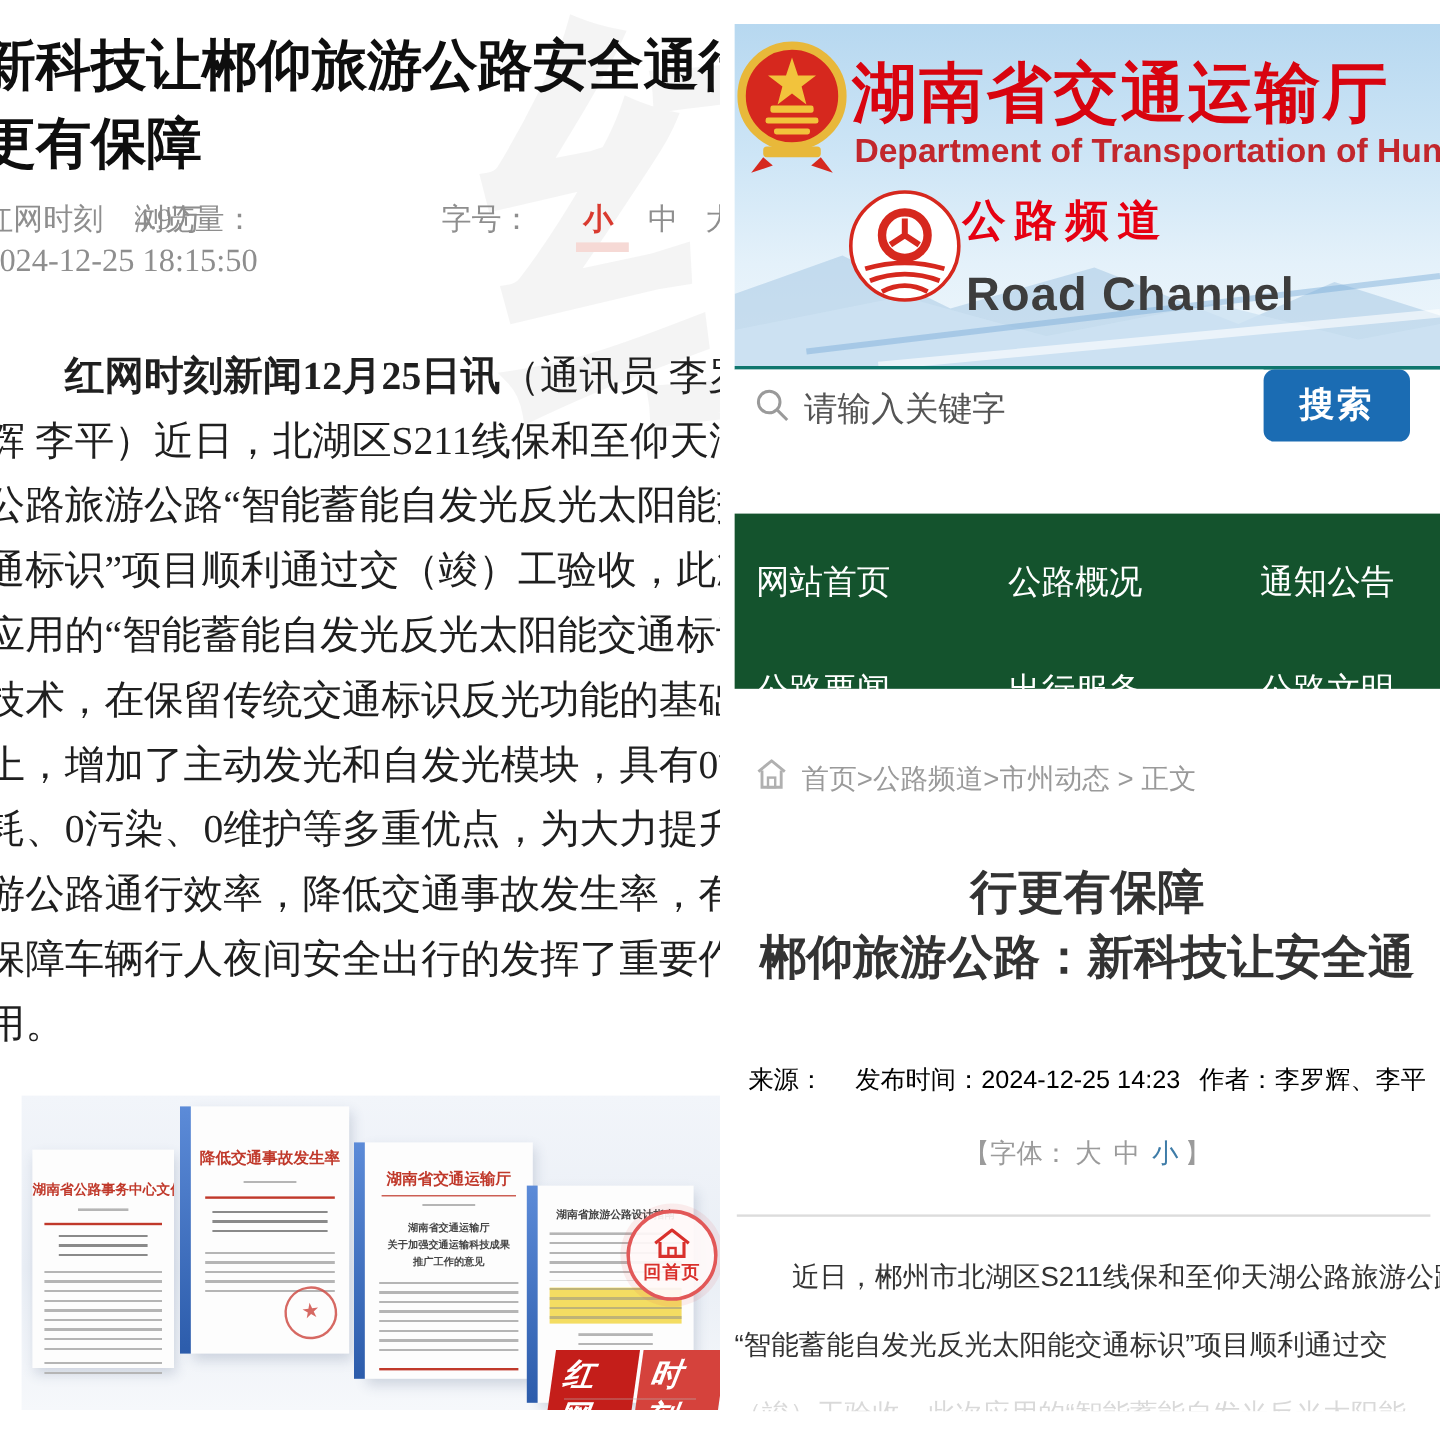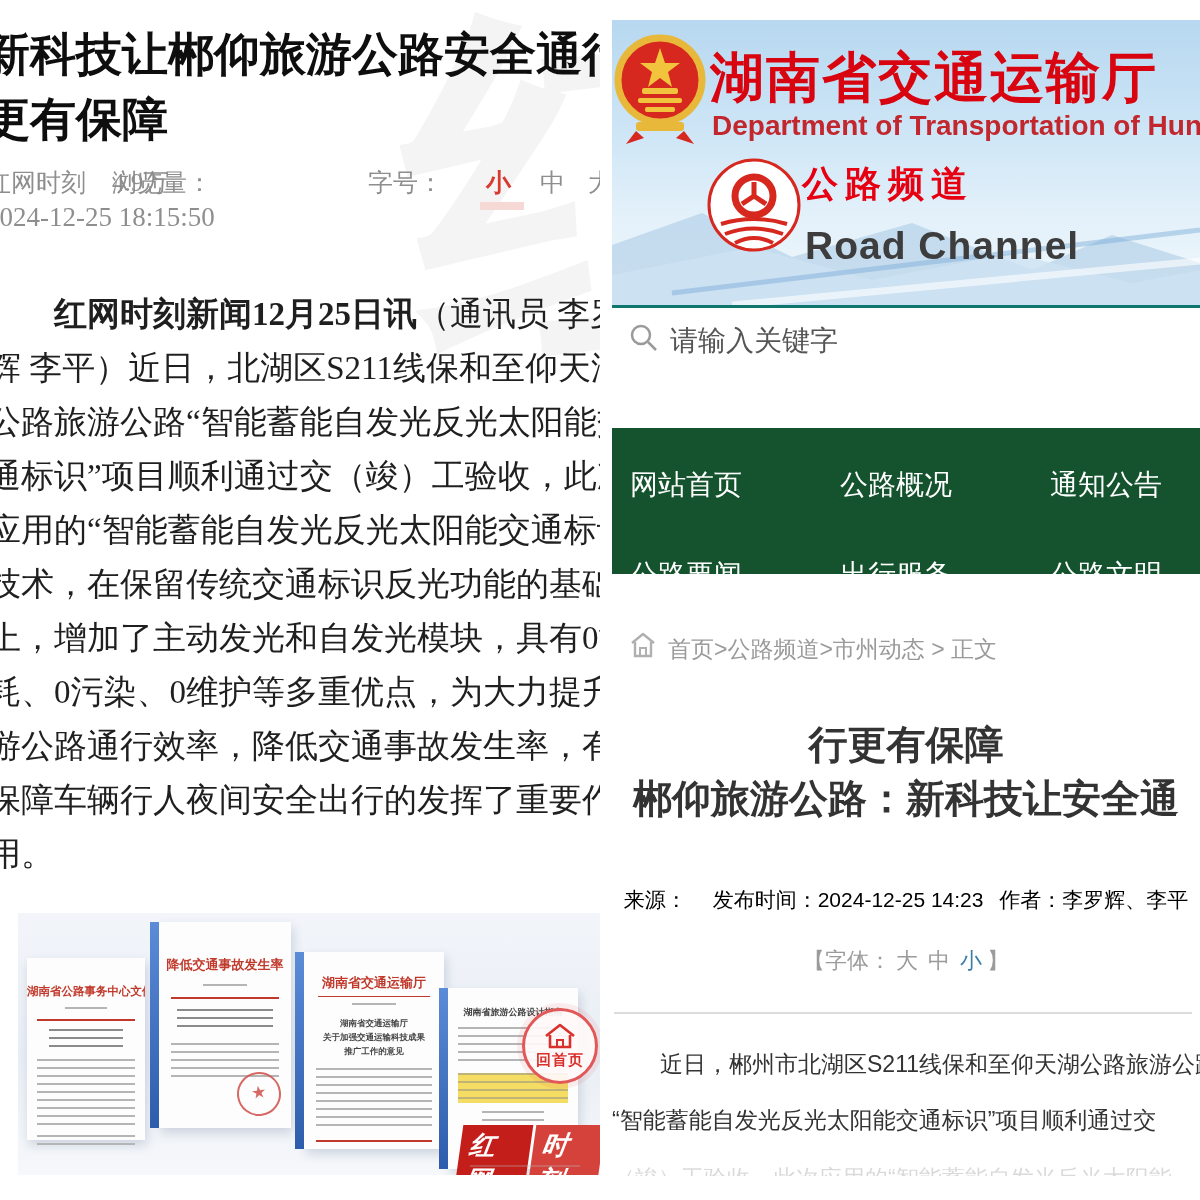--- a/index.html
+++ b/index.html
@@ -236,20 +236,21 @@
     </div>
 
     <div class="rp-search">
       <div class="rp-search-input">
         <svg class="rp-search-icon" width="32" height="32" viewBox="0 0 32 32">
           <circle cx="13" cy="13" r="9" fill="none" stroke="#9a9a9a" stroke-width="2.5"></circle>
           <line x1="20" y1="20" x2="28" y2="28" stroke="#9a9a9a" stroke-width="2.5"></line>
         </svg>
         <span class="ph">请输入关键字</span>
       </div>
+      <button class="rp-search-btn">搜索</button>
     </div>
 
     <div class="rp-nav">
       <span class="nav-item" style="left:18px;top:38px;">网站首页</span>
       <span class="nav-item" style="left:228px;top:38px;">公路概况</span>
       <span class="nav-item" style="left:438px;top:38px;">通知公告</span>
       <span class="nav-item" style="left:18px;top:128px;">公路要闻</span>
       <span class="nav-item" style="left:228px;top:128px;">出行服务</span>
       <span class="nav-item" style="left:438px;top:128px;">公路文明</span>
     </div>

